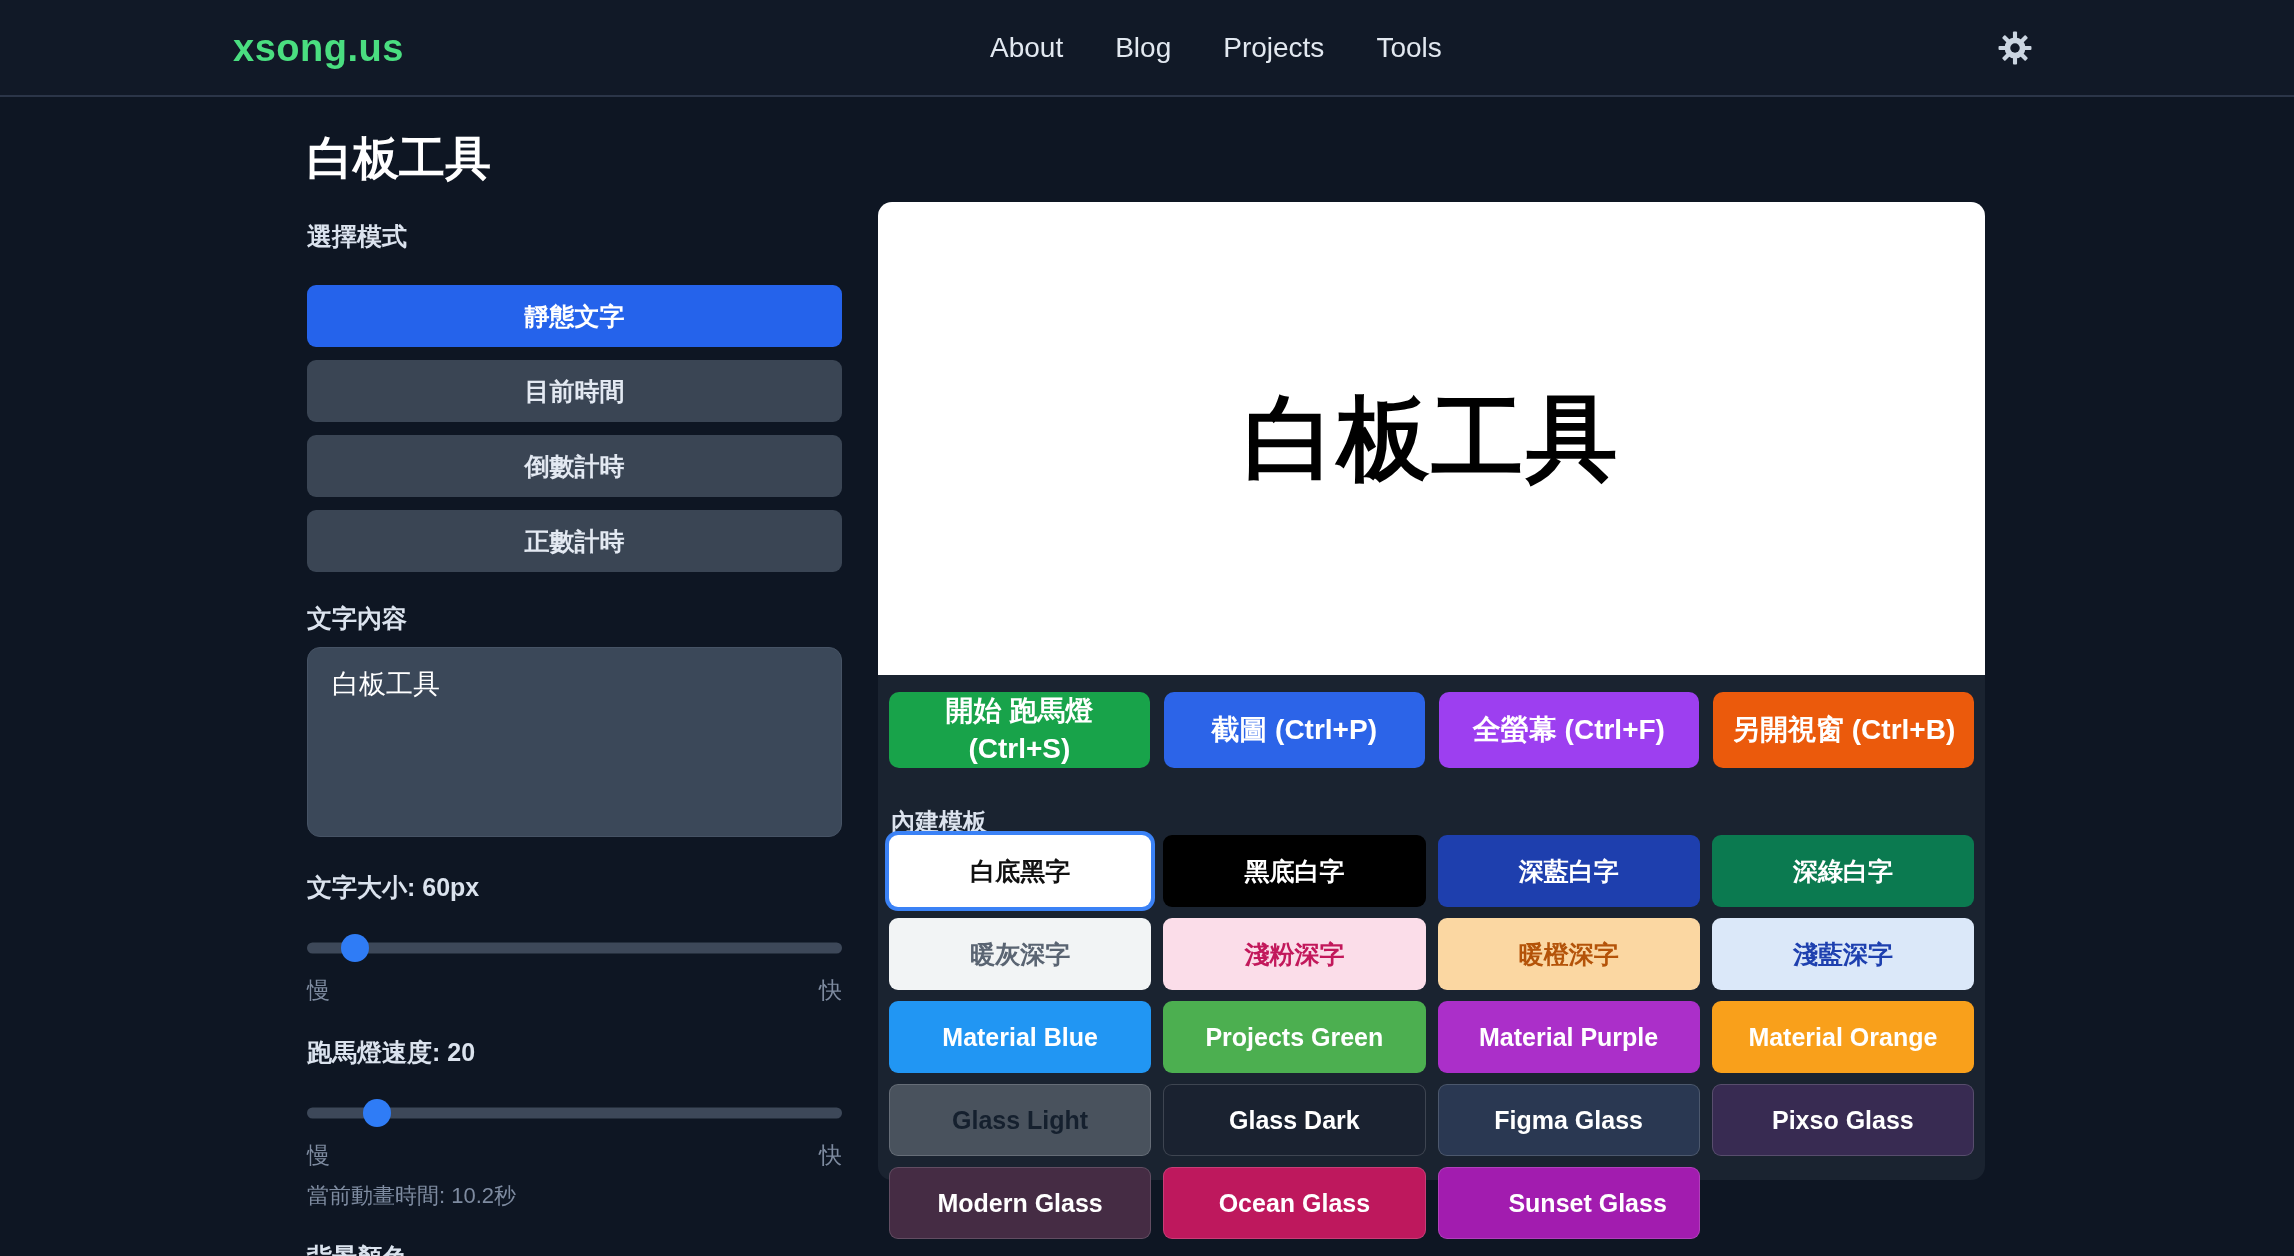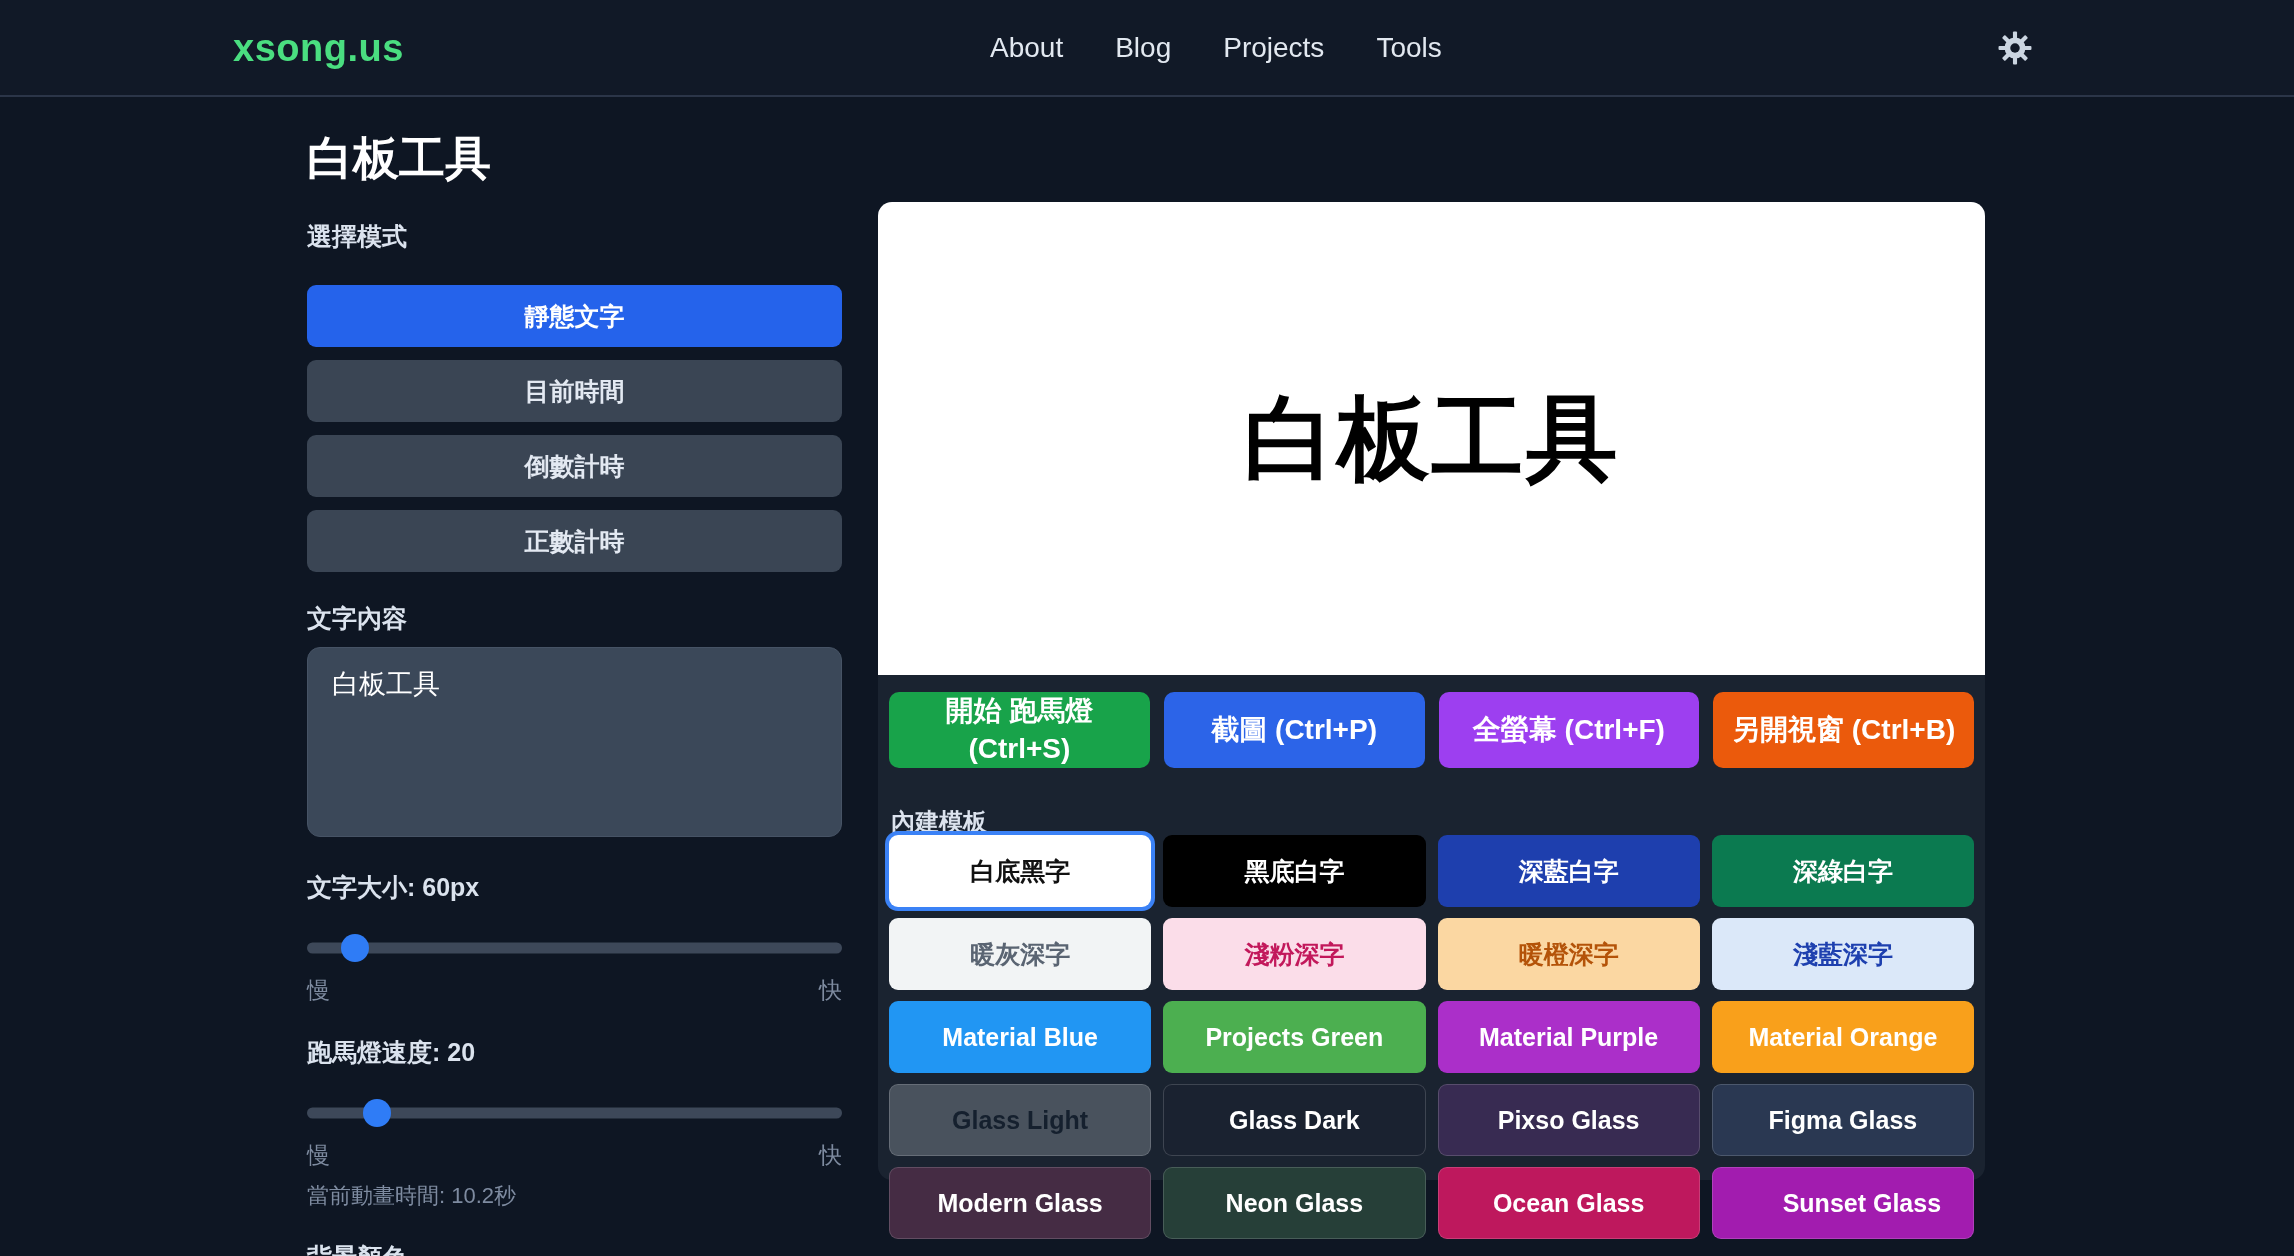--- a/index.html
+++ b/index.html
@@ -203,20 +203,19 @@
       <button class="template-btn" style="background: rgb(242, 244, 245); color: rgb(90, 100, 114);">暖灰深字</button>
       <button class="template-btn" style="background: rgb(251, 221, 233); color: rgb(194, 24, 91);">淺粉深字</button>
       <button class="template-btn" style="background: rgb(251, 215, 162); color: rgb(180, 83, 9);">暖橙深字</button>
       <button class="template-btn" style="background: rgb(219, 232, 249); color: rgb(30, 64, 175);">淺藍深字</button>
       <button class="template-btn" style="background: rgb(33, 150, 243); color: rgb(255, 255, 255);">Material Blue</button>
       <button class="template-btn" style="background: rgb(76, 175, 80); color: rgb(255, 255, 255);">Projects Green</button>
       <button class="template-btn" style="background: rgb(171, 47, 201); color: rgb(255, 255, 255);">Material Purple</button>
       <button class="template-btn" style="background: rgb(249, 160, 27); color: rgb(255, 255, 255);">Material Orange</button>
       <button class="template-btn bordered" style="background: rgb(73, 82, 93); color: rgb(21, 32, 46);">Glass Light</button>
       <button class="template-btn bordered" style="background: rgb(26, 34, 48); color: rgb(255, 255, 255);">Glass Dark</button>
+      <button class="template-btn bordered" style="background: rgb(42, 56, 82); color: rgb(255, 255, 255);">Figma Glass</button>
       <button class="template-btn bordered" style="background: rgb(56, 43, 82); color: rgb(255, 255, 255);">Pixso Glass</button>
-      <button class="template-btn bordered" style="background: rgb(42, 56, 82); color: rgb(255, 255, 255);">Figma Glass</button>
       <button class="template-btn bordered" style="background: rgb(69, 44, 68); color: rgb(255, 255, 255);">Modern Glass</button>
-      <button class="template-btn bordered" style="background: rgb(38, 63, 56); color: rgb(255, 255, 255);">Neon Glass</button>
       <button class="template-btn bordered" style="background: #be185d; color: rgb(255, 255, 255);">Ocean Glass</button>
       <button class="template-btn bordered" style="background: #a21caf; color: rgb(255, 255, 255); padding-left: 38px;">Sunset Glass</button>
     </div>
 </div>
 
 </body></html>

